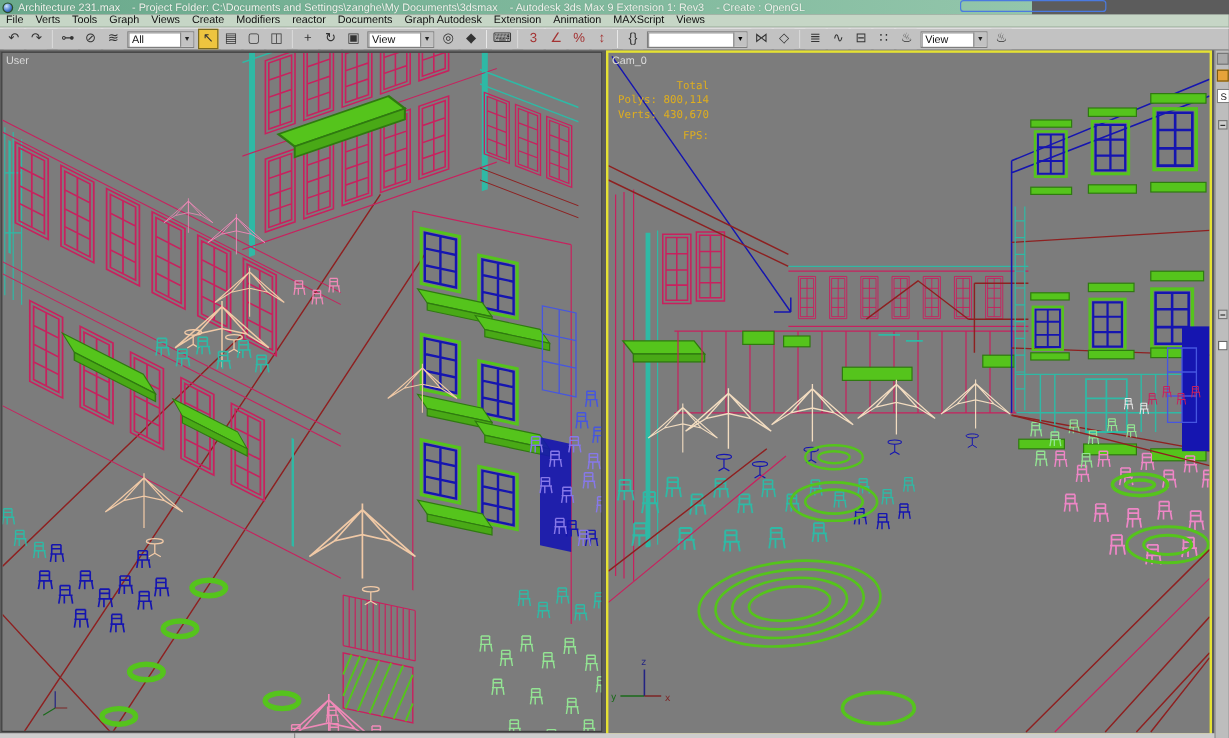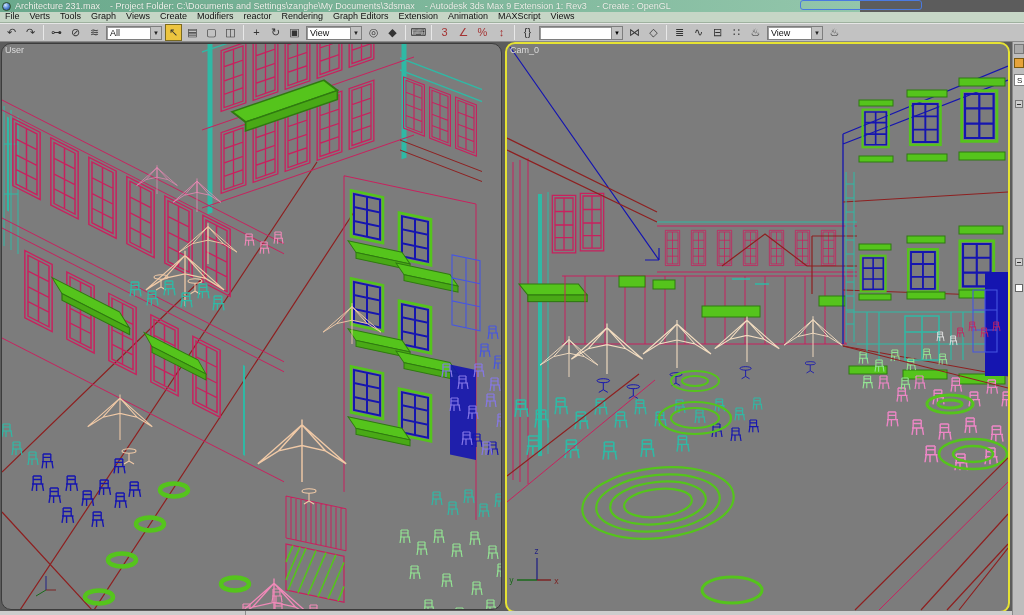--- a/index.html
+++ b/index.html
@@ -39,21 +39,21 @@
   .tb-dd .v { flex:1; padding-left:3px; overflow:hidden; }
   .tb-dd .a { width:11px; height:12px; background:#c2c2c2; border-left:1px solid #8a8a8a;
     font-size:6px; line-height:12px; text-align:center; color:#222; }
   .tb-field { width:84px; height:14px; background:#fff; border:1px solid #7e7e7e;
     box-shadow:inset 1px 1px 0 #9a9a9a; margin:0 2px; display:flex; flex:0 0 auto; }
   .tb-field .a { width:11px; height:12px; margin-left:auto; background:#c2c2c2;
     border-left:1px solid #8a8a8a; font-size:6px; line-height:12px; text-align:center; }
 
   
   #work { position:absolute; left:0; top:42px; width:1024px; height:573px; background:#5c5c5c; }
-  .vp { position:absolute; background:#7c7c7c; overflow:hidden;border-radius:10px; }
+  .vp { position:absolute; background:#7c7c7c; overflow:hidden; }
   #vp-left { left:1px; top:1px; width:501px; height:567px; border:1px solid #3c3c3c; }
   #vp-right { left:505px; top:0; width:505px; height:571px; border:2px solid #e5e233;text-align:right; }
   .vp svg { position:absolute; left:0; top:0; }
   .vp-label { position:absolute; left:3px; top:1px; font-size:9px; color:#dcdcdc; z-index:5; }
   #stats { position:absolute; left:8px; top:22px; font-size:9px; line-height:12px;
     color:#dfae1e; z-index:5; font-family:"DejaVu Sans Mono", monospace; }
   #stats .ind { margin-left:26px; }
   #stats .gap { height:6px; }
 
   
@@ -101,22 +101,22 @@
 
 <div id="menubar">
     <span class="menu-item">File</span>
     <span class="menu-item">Verts</span>
     <span class="menu-item">Tools</span>
     <span class="menu-item">Graph</span>
     <span class="menu-item">Views</span>
     <span class="menu-item">Create</span>
     <span class="menu-item">Modifiers</span>
     <span class="menu-item">reactor</span>
-    <span class="menu-item">Rendering</span>
-    <span class="menu-item">Graph Editors</span>
+    <span class="menu-item">Documents</span>
+    <span class="menu-item">Graph Autodesk</span>
     <span class="menu-item">Extension</span>
     <span class="menu-item">Animation</span>
     <span class="menu-item">MAXScript</span>
     <span class="menu-item">Views</span>
   </div>
 
 <div id="toolbar">
     <span class="tb-icon">↶</span>
     <span class="tb-icon">↷</span>
     <div class="tb-sep"></div>
@@ -366,20 +366,27 @@
       <g transform="translate(44,546)">
         <path d="M0,0 V-14" stroke="#232383" fill="none"></path>
         <path d="M0,0 H10" stroke="#7c2424" fill="none"></path>
         <path d="M0,0 L-10,6" stroke="#1a6a1a" fill="none"></path>
       </g>
     </svg>
   </div>
 
   <div id="vp-right" class="vp">
     <div class="vp-label">Cam_0</div>
+    <div id="stats">
+      <div class="ind">Total</div>
+      <div>Polys: 800,114</div>
+      <div>Verts: 430,670</div>
+      <div class="gap"></div>
+      <div>FPS:</div>
+    </div>
     <svg width="501" height="567" viewBox="0 0 501 567">
 
       <path class="navy" stroke-width="1.2" d="M3,3 L152,216 M152,216 h-14 M152,216 v-12"></path>
 
       <g>
         <path class="mag" stroke-width="1" d="M6,118 V436 M13,116 V438 M21,114 V440"></path>
         <path class="teal" stroke-width="4" d="M33,150 V412"></path>
         <path class="teal" stroke-width="1" d="M41,148 V410"></path>
         <use href="#balc" transform="translate(12,240) scale(1.1)"></use>
         <use href="#winM" transform="translate(48,154) scale(0.9)" color="#c8215e"></use>

